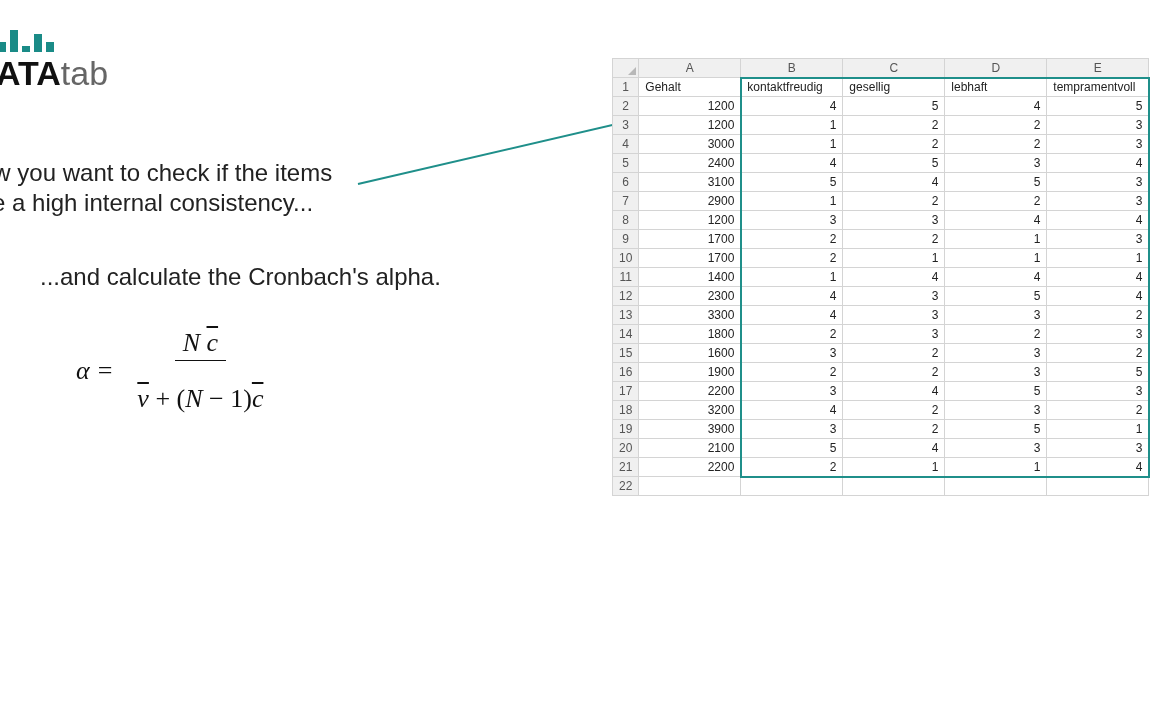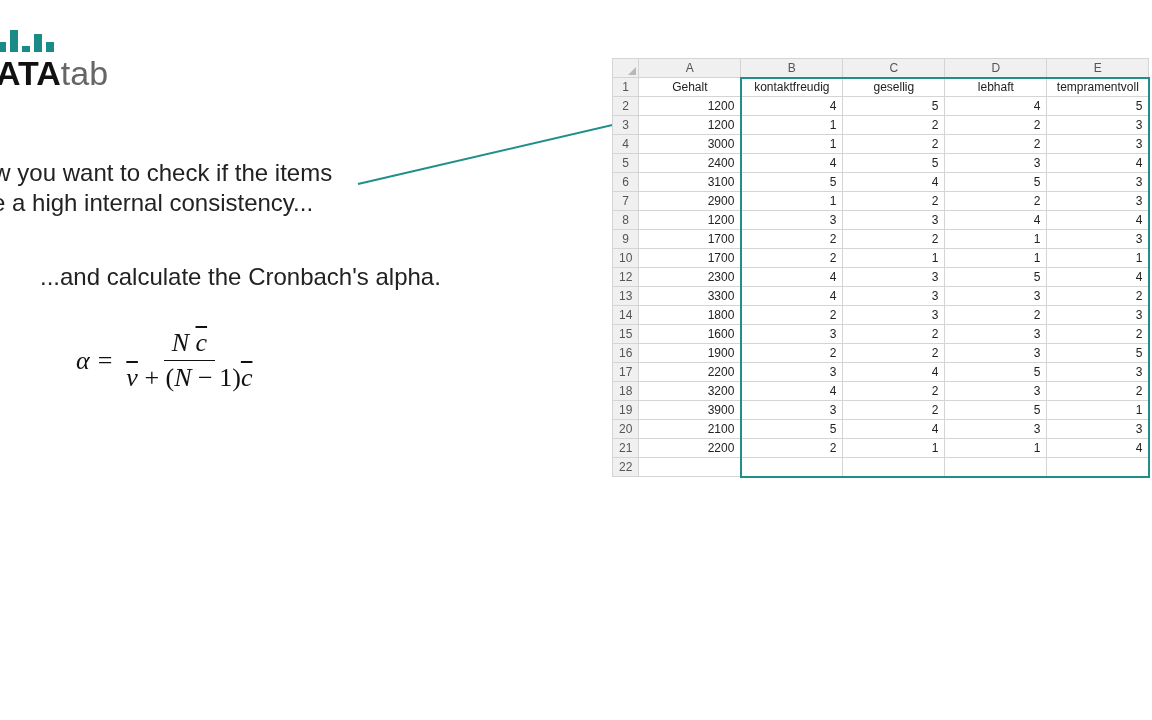--- a/index.html
+++ b/index.html
@@ -15,36 +15,36 @@
   .logo-text .light { color: #666; }
 
   
   .text-block { position: absolute; left: -20px; top: 158px; width: 520px; font-size: 24px; color: #222; font-weight: 400; line-height: 1.25; }
   .line1 { }
   .line2 { margin-top: 44px; margin-left: 60px; }
 
   
   .formula { position: absolute; left: 76px; top: 328px; font-family: "Cambria Math","STIX","Times New Roman",serif; font-size: 26px; color:#111; }
   .formula .eq { display: inline-flex; align-items: center; }
-  .frac { display: inline-flex; flex-direction: column; align-items: center; margin-left: 2px; }
+  .frac { display: inline-flex; flex-direction: column; align-items: center; margin-left: 13px; gap: 21px; }
   .frac .num { padding: 0 8px 2px 8px; border-bottom: 1.5px solid #111; }
   .frac .den { padding: 2px 4px 0 4px; }
   .it { font-style: italic; }
   .bar { text-decoration: overline; }
 
   
   .sheet-wrap { position: absolute; left: 612px; top: 58px; }
   table.sheet { border-collapse: collapse; font-size: 12px; background: #fff; }
   table.sheet th, table.sheet td { border: 1px solid #d4d4d4; padding: 1px 6px; height: 19px; }
   table.sheet .corner { width: 20px; background: #f0f0f0; position: relative; }
   table.sheet .corner::after { content:""; position:absolute; right:2px; bottom:2px; width:0; height:0; border-left:8px solid transparent; border-bottom:8px solid #b8b8b8; }
   table.sheet thead th { background: #f0f0f0; color: #555; font-weight: 400; text-align: center; width: 102px; }
   table.sheet tbody th { background: #f0f0f0; color: #555; font-weight: 400; text-align: center; width: 20px; }
   table.sheet td.num { text-align: right; color: #222; }
-  table.sheet td.text { text-align: center; color: #222; }
+  table.sheet td.text { text-align: left; color: #222; }
   .empty-row td { height: 10px; }
 
   
   .sel-box { position: absolute; border: 2px solid #1f8f8a; pointer-events: none; }
 
   
   svg.connector { position: absolute; left:0; top:0; width:1152px; height:720px; pointer-events:none; }
 </style>
 </head>
 <body>
@@ -174,20 +174,28 @@
           </tr>
           <tr>
             <th>10</th>
             <td class="num">1700</td>
             <td class="num">2</td>
             <td class="num">1</td>
             <td class="num">1</td>
             <td class="num">1</td>
           </tr>
           <tr>
+            <th>11</th>
+            <td class="num">1400</td>
+            <td class="num">1</td>
+            <td class="num">4</td>
+            <td class="num">4</td>
+            <td class="num">4</td>
+          </tr>
+          <tr>
             <th>12</th>
             <td class="num">2300</td>
             <td class="num">4</td>
             <td class="num">3</td>
             <td class="num">5</td>
             <td class="num">4</td>
           </tr>
           <tr>
             <th>13</th>
             <td class="num">3300</td>

